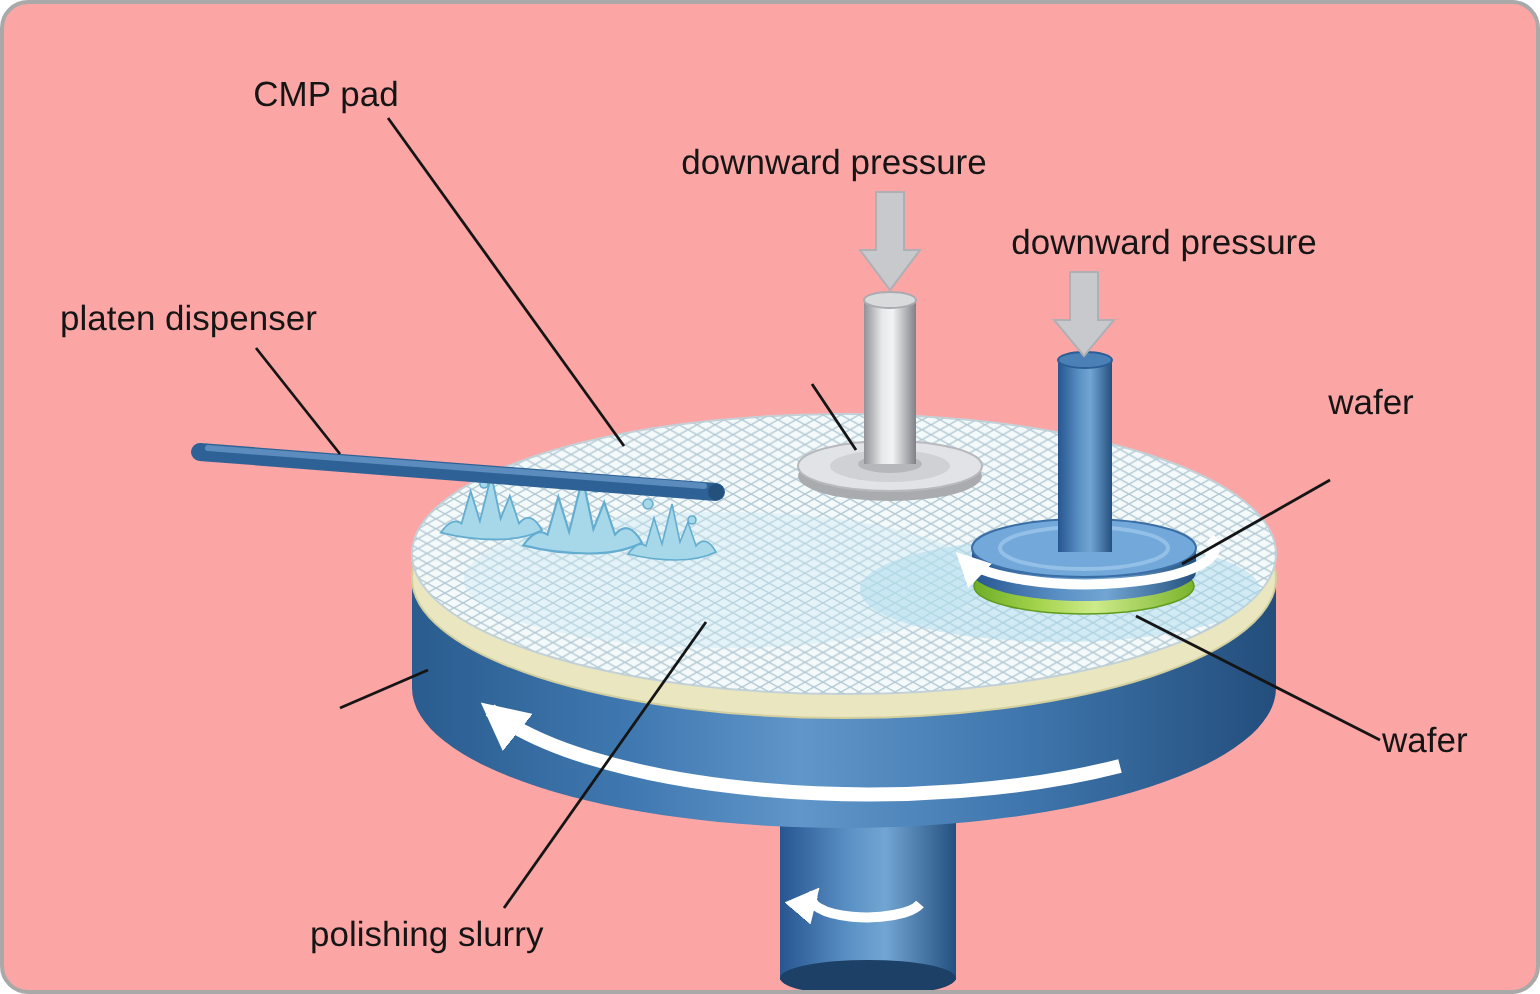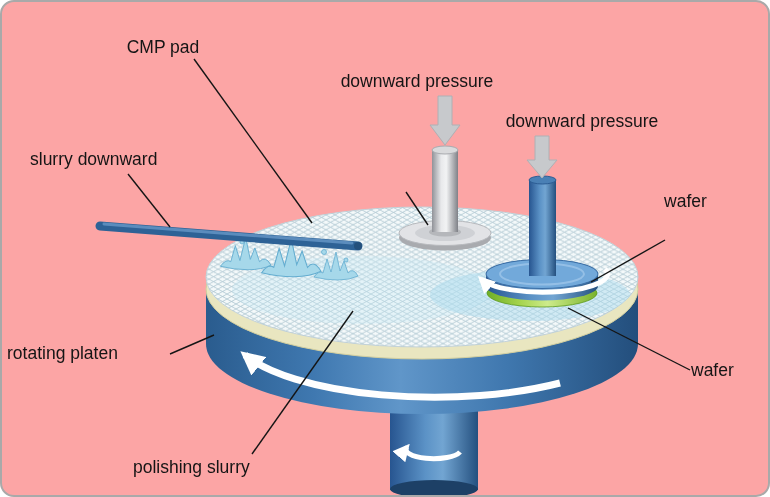--- a/index.html
+++ b/index.html
@@ -127,25 +127,24 @@
     </g>
   </svg>
 
   <div class="lbl center" style="left:111px;top:35px;width:100px">CMP pad</div>
 
   <div class="lbl center" style="left:305px;top:69px;width:220px">downward pressure</div>
 
   <div class="lbl center" style="left:470px;top:109px;width:220px">downward pressure</div>
 
 
-  <div class="lbl" style="left:28px;top:147px">slurry downward</div>
+  <div class="lbl" style="left:28px;top:147px">platen dispenser</div>
 
   <div class="lbl center" style="left:636px;top:189px;width:95px">
     <div>wafer</div>
   </div>
 
-  <div class="lbl" style="left:5px;top:341px">rotating platen</div>
 
   <div class="lbl" style="left:689px;top:358px">wafer</div>
 
-  <div class="lbl" style="left:131px;top:455px">polishing slurry</div>
+  <div class="lbl" style="left:153px;top:455px">polishing slurry</div>
 
 </div>
 
 </body></html>

